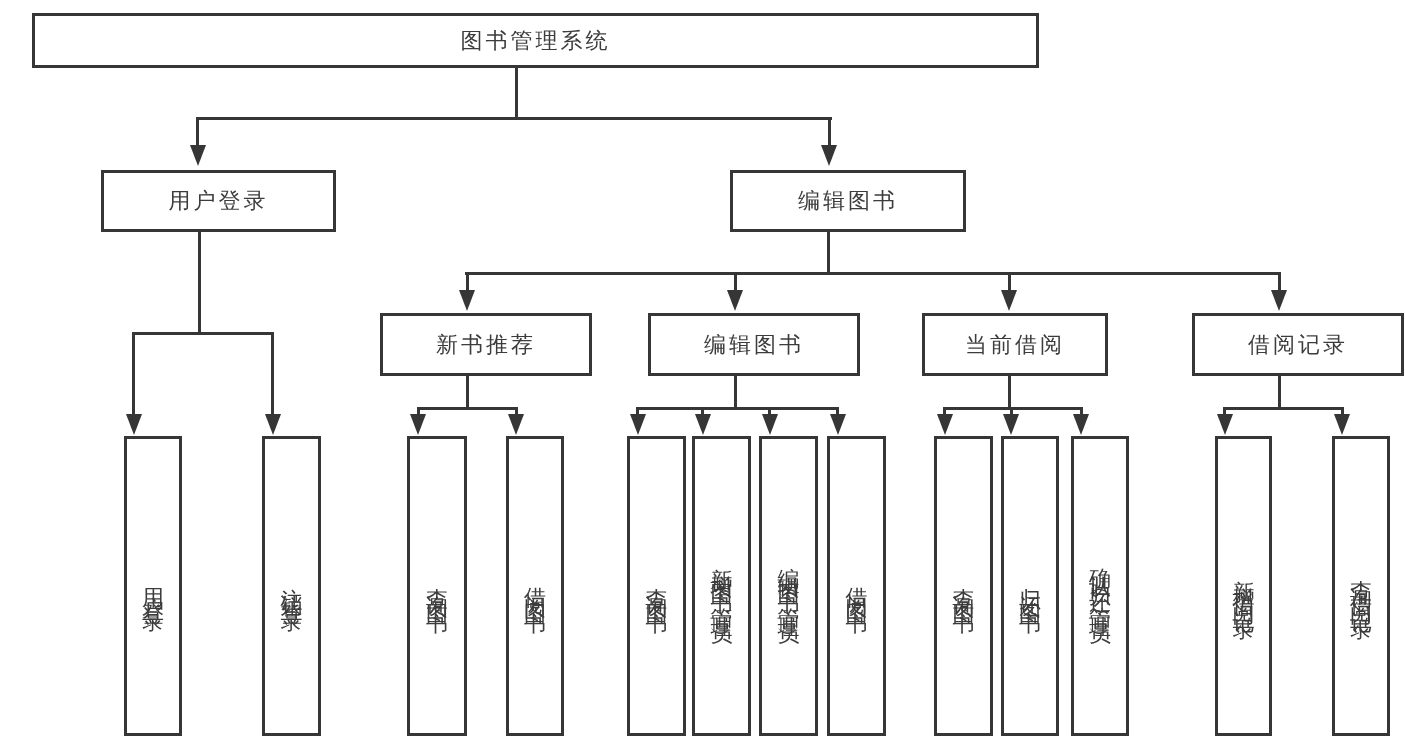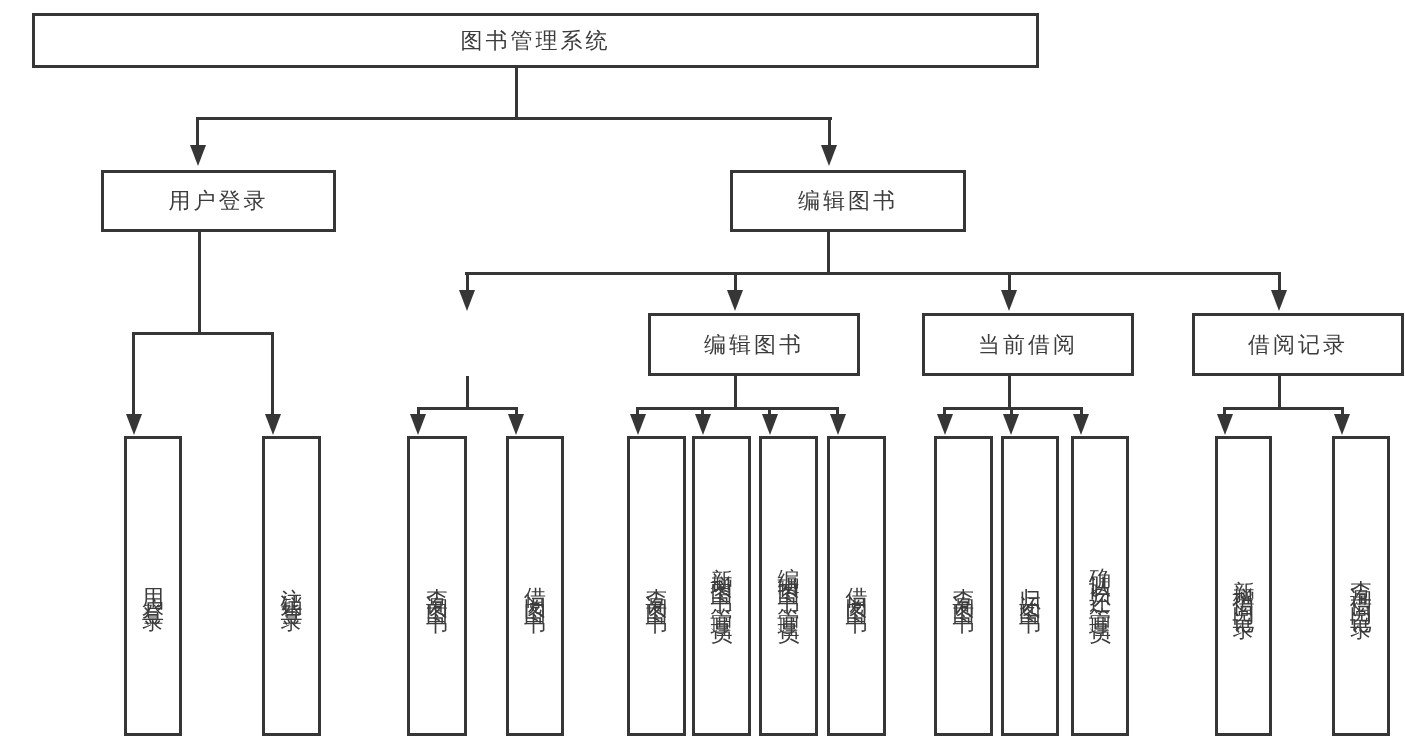--- a/index.html
+++ b/index.html
@@ -77,22 +77,23 @@
   <div class="hline" style="left:465px;top:272px;width:816px;height:3px;"></div>
   <div class="vline" style="left:466px;top:272px;width:3px;height:18px;"></div>
   <div class="arrow" style="left:459px;top:290px;"></div>
   <div class="vline" style="left:734px;top:272px;width:3px;height:18px;"></div>
   <div class="arrow" style="left:727px;top:290px;"></div>
   <div class="vline" style="left:1008px;top:272px;width:3px;height:18px;"></div>
   <div class="arrow" style="left:1001px;top:290px;"></div>
   <div class="vline" style="left:1278px;top:272px;width:3px;height:18px;"></div>
   <div class="arrow" style="left:1271px;top:290px;"></div>
 
+  <div class="box" style="left:361px;top:313px;width:212px;height:63px;">新书推荐</div>
   <div class="box" style="left:629px;top:313px;width:212px;height:63px;">编辑图书</div>
-  <div class="box" style="left:903px;top:313px;width:212px;height:63px;">当前借阅</div>
+  <div class="box" style="left:903px;top:313px;width:186px;height:63px;">当前借阅</div>
   <div class="box" style="left:1173px;top:313px;width:212px;height:63px;">借阅记录</div>
 
   <div class="vline" style="left:466px;top:376px;width:3px;height:31px;"></div>
   <div class="hline" style="left:417px;top:407px;width:101px;height:3px;"></div>
   <div class="vline" style="left:417px;top:407px;width:3px;height:9px;"></div>
   <div class="arrow" style="left:410px;top:414px;"></div>
   <div class="vline" style="left:515px;top:407px;width:3px;height:9px;"></div>
   <div class="arrow" style="left:508px;top:414px;"></div>
   <div class="box vbox" style="left:388px;top:436px;width:60px;height:300px;">查询图书</div>
   <div class="box vbox" style="left:487px;top:436px;width:58px;height:300px;">借阅图书</div>

